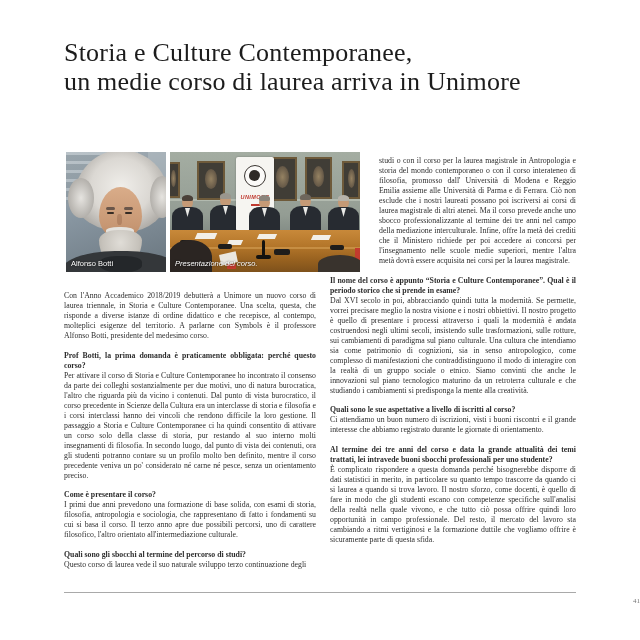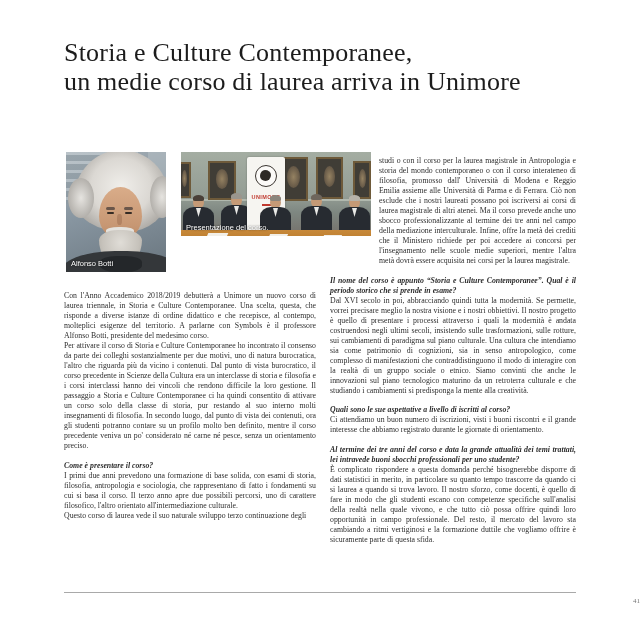--- a/index.html
+++ b/index.html
@@ -10,22 +10,22 @@
   }
   
   .title{position:absolute;left:64px;top:38px;width:512px;
     font-size:26px;line-height:29px;color:#1c1c1c;letter-spacing:.2px;}
   .subtitle{position:absolute;left:64px;top:100px;width:512px;
     font-size:16.5px;line-height:20.5px;color:#1f1f1f;}
   
   .photo{position:absolute;top:152px;overflow:hidden;}
   .photoA{left:66px;width:100px;height:120px;
     background:linear-gradient(160deg,#a8b2b8 0%,#8795a0 45%,#69757e 100%);}
-  .photoB{left:181px;width:190px;height:84px;
-    background:linear-gradient(180deg,#a4ada2 0%,#949d94 52%,#7e8781 72%,#75706a 100%);}
+  .photoB{left:170px;width:190px;height:120px;
+    background:linear-gradient(180deg,#a4ada2 0%,#949d94 52%,#7e8781 72%,#75706a 100%);font-style:italic;}
   .photo div{position:absolute;}
   .caption{position:absolute;left:5px;bottom:4px;z-index:9;
     font-family:"Liberation Sans",sans-serif;font-size:7.5px;color:#ffffff;
     text-shadow:0 0 2px rgba(0,0,0,.8);white-space:nowrap;}
   
   .shelves{left:0;top:0;width:72px;height:52px;opacity:.5;
     background:repeating-linear-gradient(180deg,#ccd4d9 0 3px,#8b98a0 3px 9px);}
   .winlight{left:82px;top:0;width:28px;height:42px;background:#bcc5c9;opacity:.45;}
   .hair{left:8px;top:-2px;width:94px;height:82px;
     background:radial-gradient(ellipse at 50% 45%,#f0eeea 0%,#dbd8d3 45%,#a9a6a1 78%,rgba(169,166,161,0) 100%);
@@ -86,21 +86,21 @@
   .micstem{left:92px;top:88px;width:3px;height:16px;background:#14120f;z-index:7;border-radius:2px;}
   .micbase{left:86px;top:103px;width:15px;height:4px;background:#14120f;z-index:7;border-radius:2px;}
   .fghead1{left:-2px;top:88px;width:44px;height:34px;background:#2b2522;border-radius:50% 50% 0 0;z-index:8;}
   .fgpaper{left:50px;top:101px;width:17px;height:11px;background:#eae7e0;transform:rotate(-12deg);z-index:8;}
   .fgred{left:57px;top:112px;width:9px;height:5px;background:#c23b2e;z-index:8;border-radius:1px;}
   .fghead2{left:148px;top:103px;width:44px;height:18px;background:#39332d;border-radius:50% 50% 0 0;z-index:8;}
   .redstrip{left:185px;top:96px;width:5px;height:14px;background:#c23b2e;z-index:6;}
   
   .col{position:absolute;font-size:7.8px;line-height:10px;text-align:justify;color:#2d2d2d;}
   .col p{margin:0;}
-  .col p.q{font-style:italic;font-weight:bold;margin-top:9.5px;}
+  .col p.q{font-weight:bold;margin-top:9.5px;}
   .col p.a{margin-top:0;}
   .colL{left:64px;top:291px;width:252px;}
   .colR{left:330px;top:156px;width:246px;}
   .photo-wrap-spacer{float:left;width:49px;height:118px;}
   
   .rule{position:absolute;left:64px;top:592px;width:512px;height:1px;background:#a9a9a9;}
   .pagenum{position:absolute;left:0;top:597px;width:640px;text-align:right;
     font-size:7px;color:#777777;}
 </style>
 </head>
@@ -200,23 +200,25 @@
     <div class="fghead1"></div>
     <div class="fgpaper"></div>
     <div class="fgred"></div>
     <div class="fghead2"></div>
     <div class="redstrip"></div>
     <span class="caption">Presentazione del corso.</span>
   </div>
 
   <div class="col colL">
       <p class="a">Con l'Anno Accademico 2018/2019 debutterà a Unimore un nuovo corso di laurea triennale, in Storia e Culture Contemporanee. Una scelta, questa, che risponde a diverse istanze di ordine didattico e che recepisce, al contempo, molteplici esigenze del territorio. A parlarne con Symbols è il professore Alfonso Botti, presidente del medesimo corso.</p>
+      <p class="q">Prof Botti, la prima domanda è praticamente obbligata: perché questo corso?</p>
       <p class="a">Per attivare il corso di Storia e Culture Contemporanee ho incontrato il consenso da parte dei colleghi sostanzialmente per due motivi, uno di natura burocratica, l'altro che riguarda più da vicino i contenuti. Dal punto di vista burocratico, il corso precedente in Scienze della Cultura era un interclasse di storia e filosofia e i corsi interclassi hanno dei vincoli che rendono difficile la loro gestione. Il passaggio a Storia e Culture Contemporanee ci ha quindi consentito di attivare un corso solo della classe di storia, pur restando al suo interno molti insegnamenti di filosofia. In secondo luogo, dal punto di vista dei contenuti, ora gli studenti potranno contare su un profilo molto ben definito, mentre il corso precedente veniva un po' considerato né carne né pesce, senza un orientamento preciso.</p>
       <p class="q">Come è presentare il corso?</p>
       <p class="a">I primi due anni prevedono una formazione di base solida, con esami di storia, filosofia, antropologia e sociologia, che rappresentano di fatto i fondamenti su cui si basa il corso. Il terzo anno apre due possibili percorsi, uno di carattere filosofico, l'altro orientato all'intermediazione culturale.</p>
+      <p class="q">Quali sono gli sbocchi al termine del percorso di studi?</p>
       <p class="a">Questo corso di laurea vede il suo naturale sviluppo terzo continuazione degli</p>
     </div>
 
   <div class="col colR">
     <div class="photo-wrap-spacer"></div>
     <div style="display:contents;"><p class="a">studi o con il corso per la laurea magistrale in Antropologia e storia del mondo contemporaneo o con il corso interateneo di filosofia, promosso dall' Università di Modena e Reggio Emilia assieme alle Università di Parma e di Ferrara. Ciò non esclude che i nostri laureati possano poi iscriversi ai corsi di laurea magistrale di altri atenei. Ma il corso prevede anche uno sbocco professionalizzante al termine dei tre anni nel campo della mediazione interculturale. Infine, offre la metà dei crediti che il Ministero richiede per poi accedere ai concorsi per l'insegnamento nelle scuole medie superiori, mentre l'altra metà dovrà essere acquisita nei corsi per la laurea magistrale.</p><p class="q">Il nome del corso è appunto “Storia e Culture Contemporanee”. Qual è il periodo storico che si prende in esame?</p><p class="a">Dal XVI secolo in poi, abbracciando quindi tutta la modernità. Se permette, vorrei precisare meglio la nostra visione e i nostri obbiettivi. Il nostro progetto è quello di presentare i processi attraverso i quali la modernità è andata costruendosi negli ultimi secoli, insistendo sulle trasformazioni, sulle rotture, sui cambiamenti di paradigma sul piano culturale. Una cultura che intendiamo sia come patrimonio di cognizioni, sia in senso antropologico, come complesso di manifestazioni che contraddistinguono il modo di interagire con la realtà di un gruppo sociale o etnico. Siamo convinti che anche le innovazioni sul piano tecnologico maturino da un retroterra culturale e che studiando i cambiamenti si predisponga la mente alla creatività.</p><p class="q">Quali sono le sue aspettative a livello di iscritti al corso?</p><p class="a">Ci attendiamo un buon numero di iscrizioni, visti i buoni riscontri e il grande interesse che abbiamo registrato durante le giornate di orientamento.</p><p class="q">Al termine dei tre anni del corso e data la grande attualità dei temi trattati, lei intravede buoni sbocchi professionali per uno studente?</p><p class="a">È complicato rispondere a questa domanda perché bisognerebbe disporre di dati statistici in merito, in particolare su quanto tempo trascorre da quando ci si laurea a quando si trova lavoro. Il nostro sforzo, come docenti, è quello di fare in modo che gli studenti escano con competenze specifiche sull'analisi della realtà nella quale vivono, e che tutto ciò possa offrire quindi loro opportunità in campo professionale. Del resto, il mercato del lavoro sta cambiando a ritmi vertiginosi e la formazione duttile che vogliamo offrire è sicuramente parte di questa sfida.</p></div>
   </div>
 
   <div class="rule"></div>
   <div class="pagenum">41</div>

